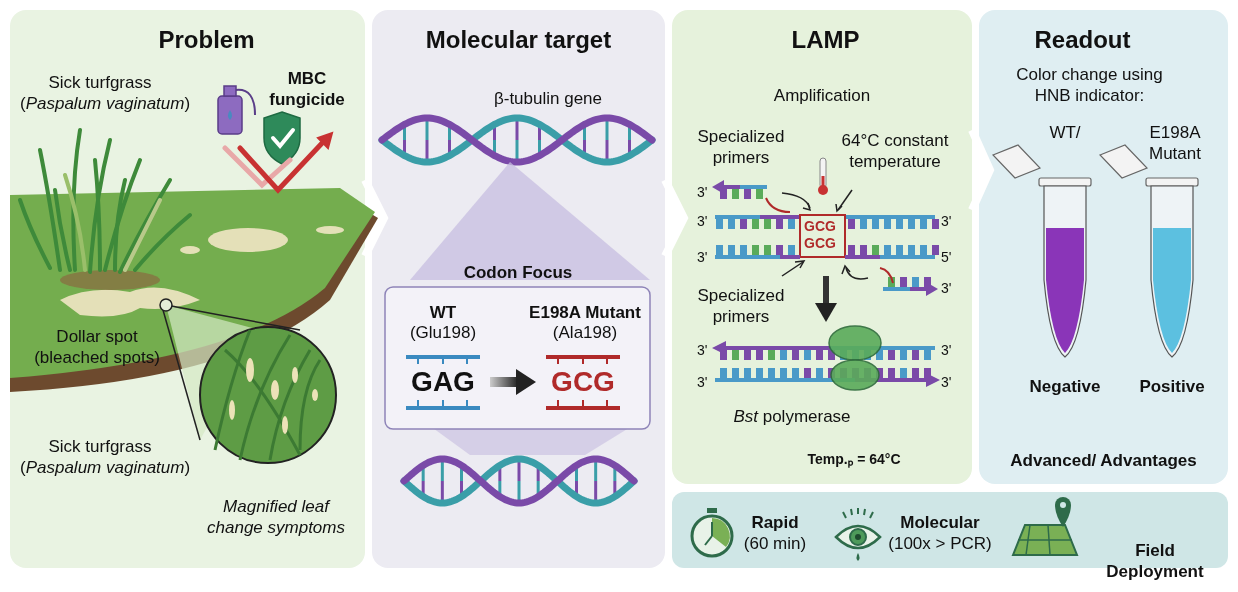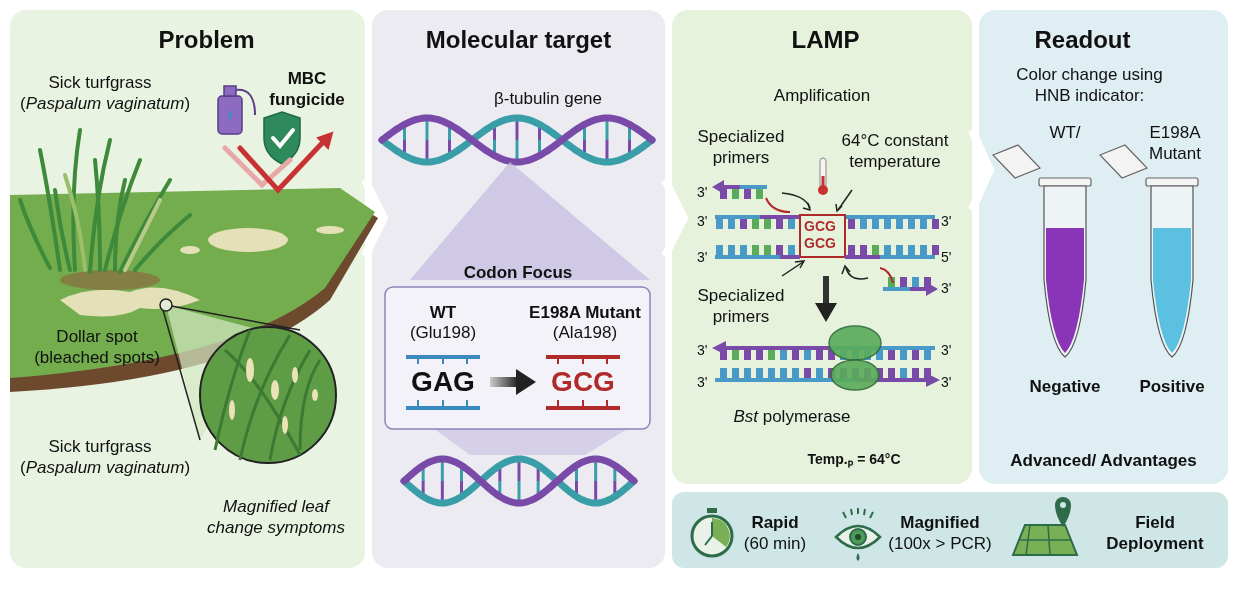--- a/index.html
+++ b/index.html
@@ -439,19 +439,19 @@
 </div>
 <div class="lbl bold" style="left:1020px;width:90px;top:376px;">Negative</div>
 <div class="lbl bold" style="left:1127px;width:90px;top:376px;">Positive</div>
 <div class="lbl bold" style="left:979px;width:249px;top:450px;">Advanced/ Advantages</div>
 
 <div class="lbl" style="left:740px;width:70px;top:512px;">
   <span class="bold">Rapid</span><br>
   <span>(60 min)</span>
 </div>
 <div class="lbl" style="left:880px;width:120px;top:512px;">
-  <span class="bold">Magnified</span><br>
+  <span class="bold">Molecular</span><br>
   <span>(100x &gt; PCR)</span>
 </div>
-<div class="lbl bold" style="left:1085px;width:140px;top:512px;">
+<div class="lbl bold" style="left:1085px;width:140px;top:540px;">
   <span>Field</span><br>
   <span>Deployment</span>
 </div>
 
 </body></html>

